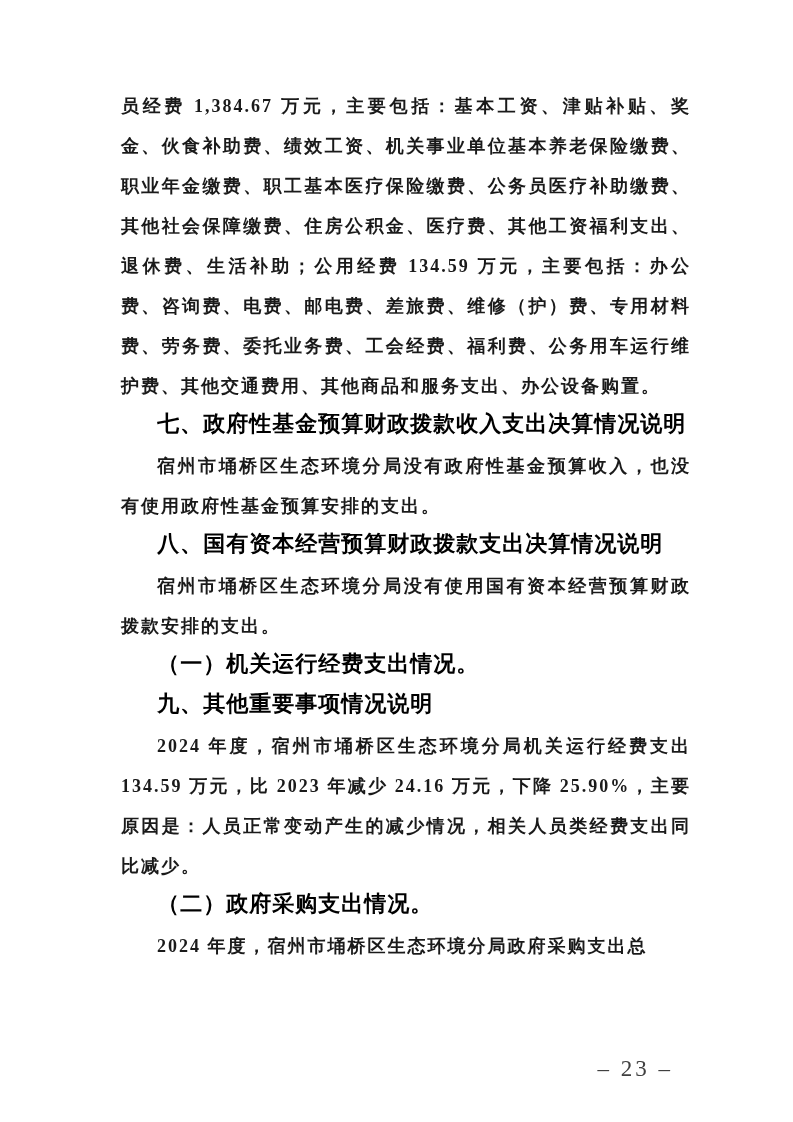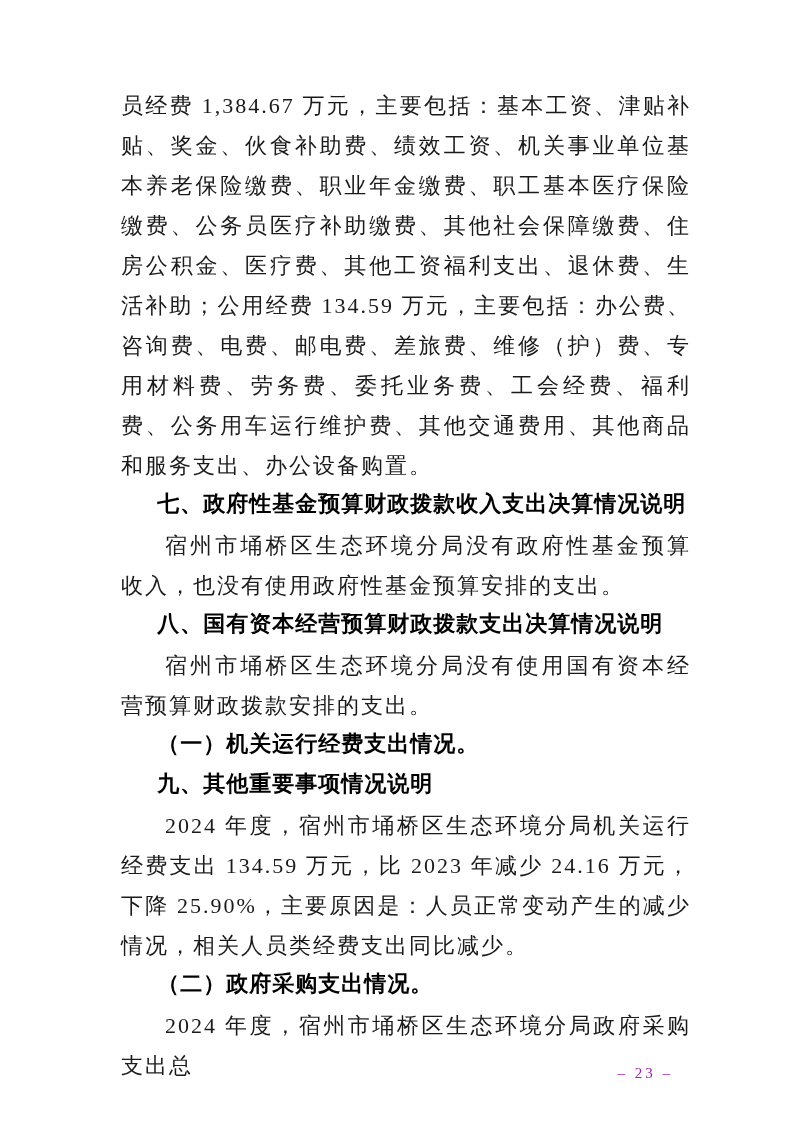--- a/index.html
+++ b/index.html
@@ -17,48 +17,48 @@
     color: #1a1a1a;
   }
   .content {
     position: absolute;
     top: 86px;
     left: 121px;
     width: 570px;
   }
   .para {
     margin: 0;
-    font-size: 22px;
+    font-size: 18px;
     line-height: 40px;
     letter-spacing: 2px;
     text-align: justify;
     text-justify: inter-character;
     font-family: "Liberation Serif", "DejaVu Serif", serif;
-    font-weight: 400;
+    font-weight: 700;
   }
   .para.indent {
     text-indent: 2em;
   }
   .heading {
     margin: 0;
     font-size: 22px;
     line-height: 40px;
     letter-spacing: 1px;
     text-indent: 1.65em;
     font-weight: 700;
     font-family: Liberation Mono, monospace;
     color: #000000;
   }
   .footer {
     position: absolute;
     bottom: 40px;
     right: 120px;
-    font-size: 15px;
+    font-size: 23px;
     letter-spacing: 3px;
-    color: #a21caf;
+    color: #404040;
     font-family: "Liberation Serif", "DejaVu Serif", serif;
   }
 </style>
 </head>
 <body>
 
 <div class="page">
   <div class="content">
     <p class="para">员经费 1,384.67 万元，主要包括：基本工资、津贴补贴、奖金、伙食补助费、绩效工资、机关事业单位基本养老保险缴费、职业年金缴费、职工基本医疗保险缴费、公务员医疗补助缴费、其他社会保障缴费、住房公积金、医疗费、其他工资福利支出、退休费、生活补助；公用经费 134.59 万元，主要包括：办公费、咨询费、电费、邮电费、差旅费、维修（护）费、专用材料费、劳务费、委托业务费、工会经费、福利费、公务用车运行维护费、其他交通费用、其他商品和服务支出、办公设备购置。</p>
     <p class="heading">七、政府性基金预算财政拨款收入支出决算情况说明</p>

